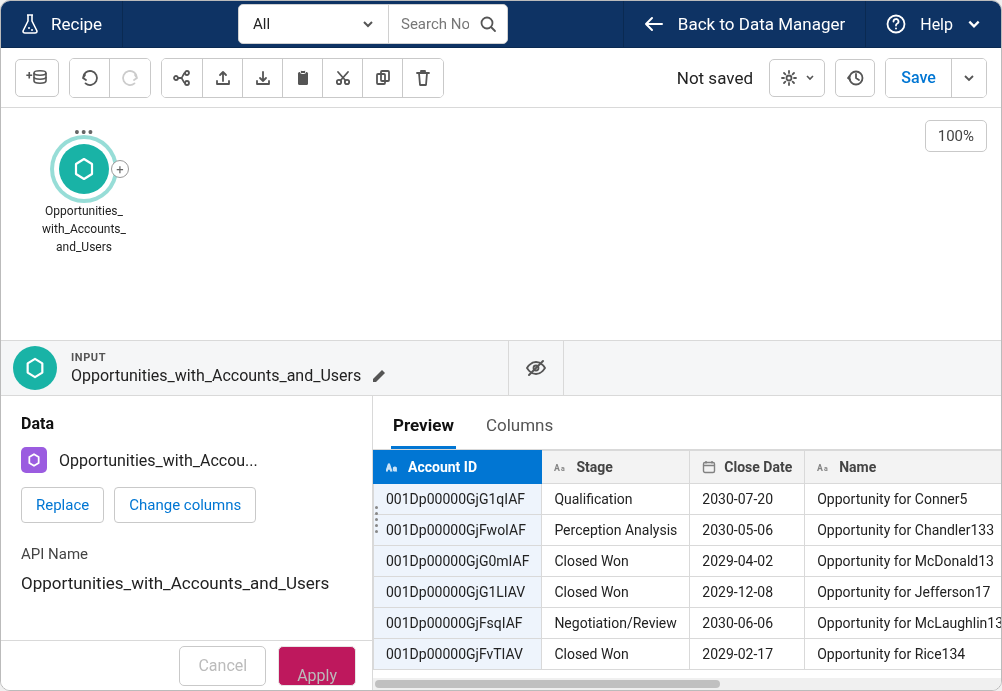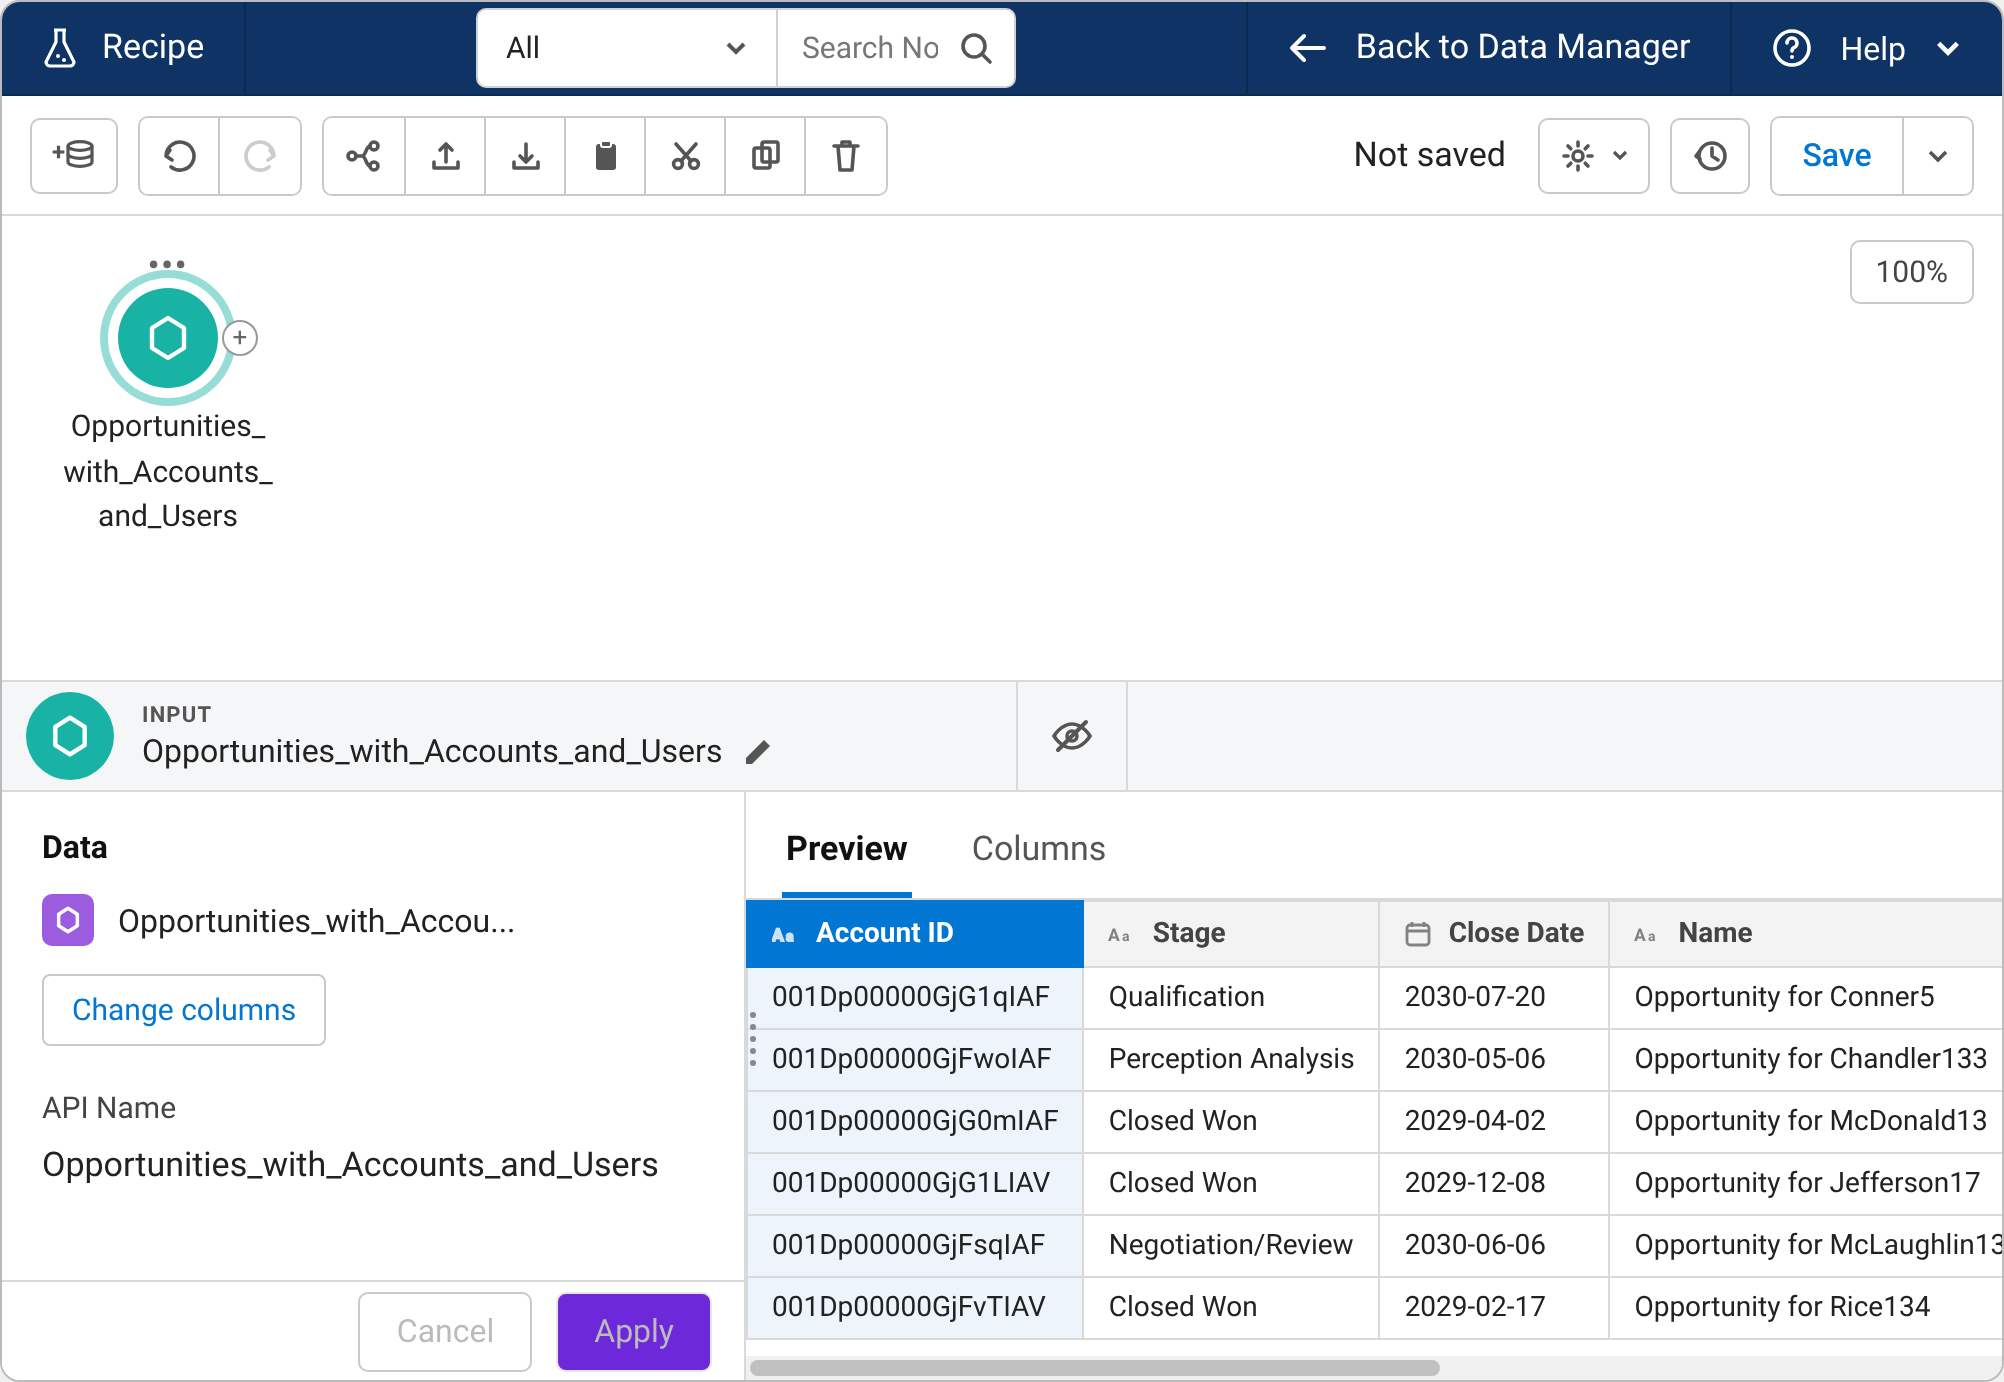--- a/index.html
+++ b/index.html
@@ -91,21 +91,21 @@
     width:50px;height:50px;border-radius:50%;
     background:var(--teal);display:flex;align-items:center;justify-content:center;
     box-shadow:0 0 0 5px #fff, 0 0 0 9px rgba(25,179,166,0.45);
   }
   .hex-icon{width:24px;height:24px;}
   .node-add{
     position:absolute;right:-20px;top:50%;transform:translateY(-50%);
     width:18px;height:18px;border-radius:50%;border:1px solid #999;background:#fff;
     display:flex;align-items:center;justify-content:center;color:#666;font-size:13px;line-height:1;
   }
-  .node-label{font-size:15px;color:#222;text-align:center;word-break:break-word;line-height:1.5;}
+  .node-label{font-size:12px;color:#222;text-align:center;word-break:break-word;line-height:1.5;}
   
   .input-bar{
     height:56px;display:flex;align-items:center;background:var(--panel-bg);
     border-top:1px solid var(--border);border-bottom:1px solid var(--border);
     padding-left:12px;gap:14px;
   }
   .input-badge{
     width:44px;height:44px;border-radius:50%;background:var(--teal);
     display:flex;align-items:center;justify-content:center;
   }
@@ -132,21 +132,21 @@
   .side-sub{font-size:15px;color:#444;margin:0 0 10px 0;}
   .api-value{font-size:17px;color:#222;}
   .side-footer{
     height:50px;border-top:1px solid var(--border);display:flex;align-items:center;justify-content:flex-end;
     gap:12px;padding:0 16px;background:#fff;
   }
   .footer-btn{
     height:40px;padding:0 18px;border:1px solid var(--border-strong);border-radius:5px;background:#fff;
     display:flex;align-items:center;font-size:16px;cursor:default;color:var(--disabled);
   }
-  .footer-btn.solid{background:#6d28d9;border-color:#e6e6e6;}
+  .footer-btn.solid{background:#be185d;border-color:#e6e6e6;align-items:flex-end;}
   .main{flex:1;display:flex;flex-direction:column;min-width:0;position:relative;}
   .grip-vert{position:absolute;left:-1px;top:110px;width:8px;display:flex;flex-direction:column;gap:3px;align-items:center;}
   .dot{width:2px;height:2px;background:#888;border-radius:50%;}
   .grip-vert .dot{width:3px;height:3px;}
   .tabs{height:54px;display:flex;align-items:flex-end;gap:28px;padding:0 18px;border-bottom:1px solid var(--border);}
   .tab{font-size:17px;color:#555;padding:0 2px 14px 2px;cursor:pointer;}
   .tab.active{color:#111;font-weight:700;border-bottom:3px solid var(--sel-blue);padding-bottom:11px;}
   .grid-wrap{flex:1;overflow:auto;}
   .grid{border-collapse:collapse;font-size:14px;color:#222;min-width:100%;}
   .grid th{
@@ -369,20 +369,23 @@
         <p class="side-h">Data</p>
         <div class="ds-row">
           <div class="ds-badge">
             <svg width="14" height="14" viewBox="0 0 24 24">
               <path d="M12 2l8 5v10l-8 5-8-5V7z" fill="none" stroke="#fff" stroke-width="3" stroke-linejoin="round"></path>
             </svg>
           </div>
           <span>Opportunities_with_Accou...</span>
         </div>
         <div class="side-actions">
+          <div class="link-btn">
+            <span>Replace</span>
+          </div>
           <div class="link-btn">
             <span>Change columns</span>
           </div>
         </div>
         <p class="side-sub">API Name</p>
         <div class="api-value">Opportunities_with_Accounts_and_Users</div>
       </div>
       <div class="side-footer">
         <div class="footer-btn">
           <span>Cancel</span>

